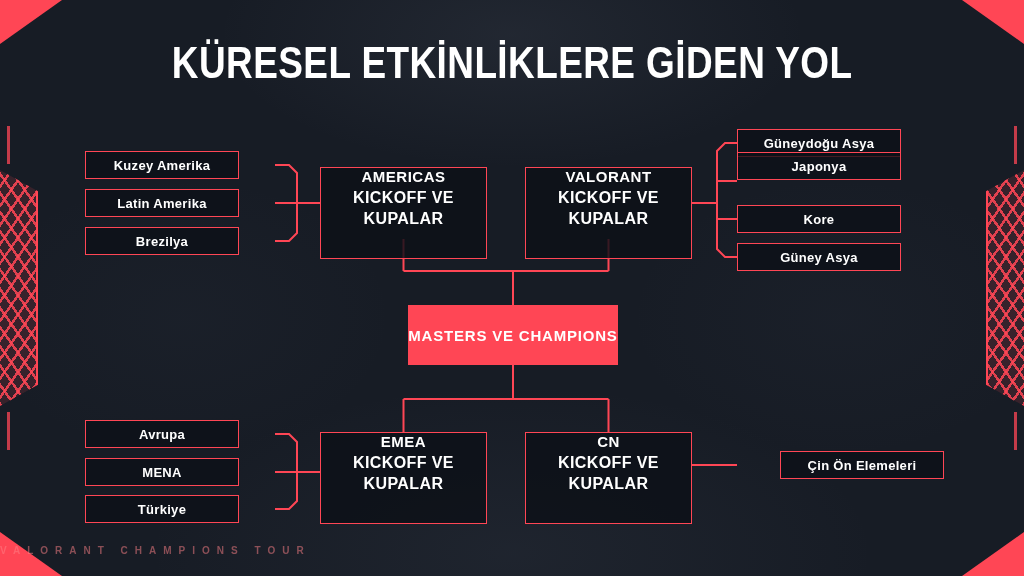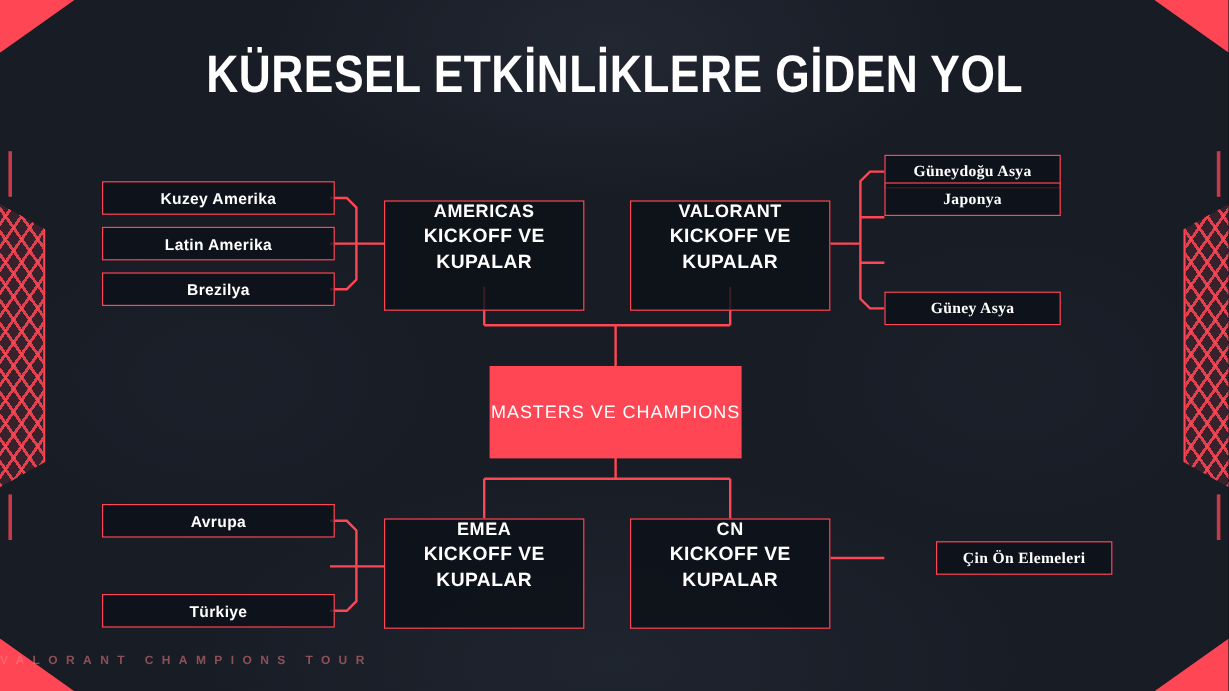--- a/index.html
+++ b/index.html
@@ -14,38 +14,38 @@
       #171c25;
   }
   .title{position:absolute;top:38px;left:0;right:0;text-align:center;}
   .title span{
     display:inline-block;font-size:44px;font-weight:bold;color:#ffffff;
     letter-spacing:0.5px;transform:scaleX(0.84);transform-origin:center;
     white-space:nowrap;
   }
   .lines{position:absolute;left:0;top:0;width:1024px;height:576px;}
   .rbox{
-    position:absolute;width:194px;height:28px;box-sizing:border-box;
+    position:absolute;width:154px;height:28px;box-sizing:border-box;
     border:1.5px solid #ff4655;background:rgba(12,16,23,0.78);
     color:#fff;font-size:13px;font-weight:bold;letter-spacing:0.3px;
     display:flex;align-items:center;justify-content:center;white-space:nowrap;
   }
-  .rbox.narrow{width:147px;font-family:Liberation Serif, serif;}
+  .rbox.narrow{width:164px;}
   .hub{
     position:absolute;width:167px;height:92px;box-sizing:border-box;
     border:1.5px solid #ff4655;background:rgba(12,16,23,0.82);
     display:flex;flex-direction:column;align-items:center;
     color:#fff;text-align:center;
   }
   .hub-name{font-size:15px;font-weight:bold;letter-spacing:0.5px;line-height:1.25;}
   .hub-sub{font-size:16px;font-weight:bold;letter-spacing:0.4px;line-height:1.35;}
   .masters{
-    position:absolute;left:408px;top:305px;width:210px;height:77px;
+    position:absolute;left:408px;top:305px;width:210px;height:60px;
     background:#ff4655;color:#fff;display:flex;align-items:center;justify-content:center;
-    font-size:15px;font-weight:normal;letter-spacing:0.8px;
+    font-size:15px;font-weight:bold;letter-spacing:0.8px;
   }
   .footer{
     position:absolute;left:0;right:0;bottom:20px;text-align:left;
     font-size:10px;font-weight:bold;letter-spacing:7px;color:rgba(255,130,136,0.5);
   }
   .corner{position:absolute;width:62px;height:44px;background:#ff4655;}
   .corner.tl{left:0;top:0;clip-path:polygon(0 0,100% 0,0 100%);}
   .corner.tr{right:0;top:0;clip-path:polygon(0 0,100% 0,100% 100%);}
   .corner.bl{left:0;bottom:0;clip-path:polygon(0 0,0 100%,100% 100%);}
   .corner.br{right:0;bottom:0;clip-path:polygon(100% 0,100% 100%,0 100%);}
@@ -109,25 +109,27 @@
     <div class="hub-name">AMERICAS</div>
     <div class="hub-sub">KICKOFF VE KUPALAR</div>
   </div>
 
   <div class="hub" style="left:525px;top:167px">
     <div class="hub-name">VALORANT</div>
     <div class="hub-sub">KICKOFF VE KUPALAR</div>
   </div>
   <div class="rbox narrow" style="left:737px;top:129px">Güneydoğu Asya</div>
   <div class="rbox narrow" style="left:737px;top:152px">Japonya</div>
+  <div class="rbox narrow" style="left:737px;top:205px">Kore</div>
   <div class="rbox narrow" style="left:737px;top:243px">Güney Asya</div>
 
   <div class="masters">MASTERS VE CHAMPIONS</div>
 
   <div class="rbox" style="left:85px;top:420px">Avrupa</div>
+  <div class="rbox" style="left:85px;top:458px">MENA</div>
   <div class="rbox" style="left:85px;top:495px">Türkiye</div>
   <div class="hub" style="left:320px;top:432px">
     <div class="hub-name">EMEA</div>
     <div class="hub-sub">KICKOFF VE KUPALAR</div>
   </div>
 
   <div class="hub" style="left:525px;top:432px">
     <div class="hub-name">CN</div>
     <div class="hub-sub">KICKOFF VE KUPALAR</div>
   </div>

